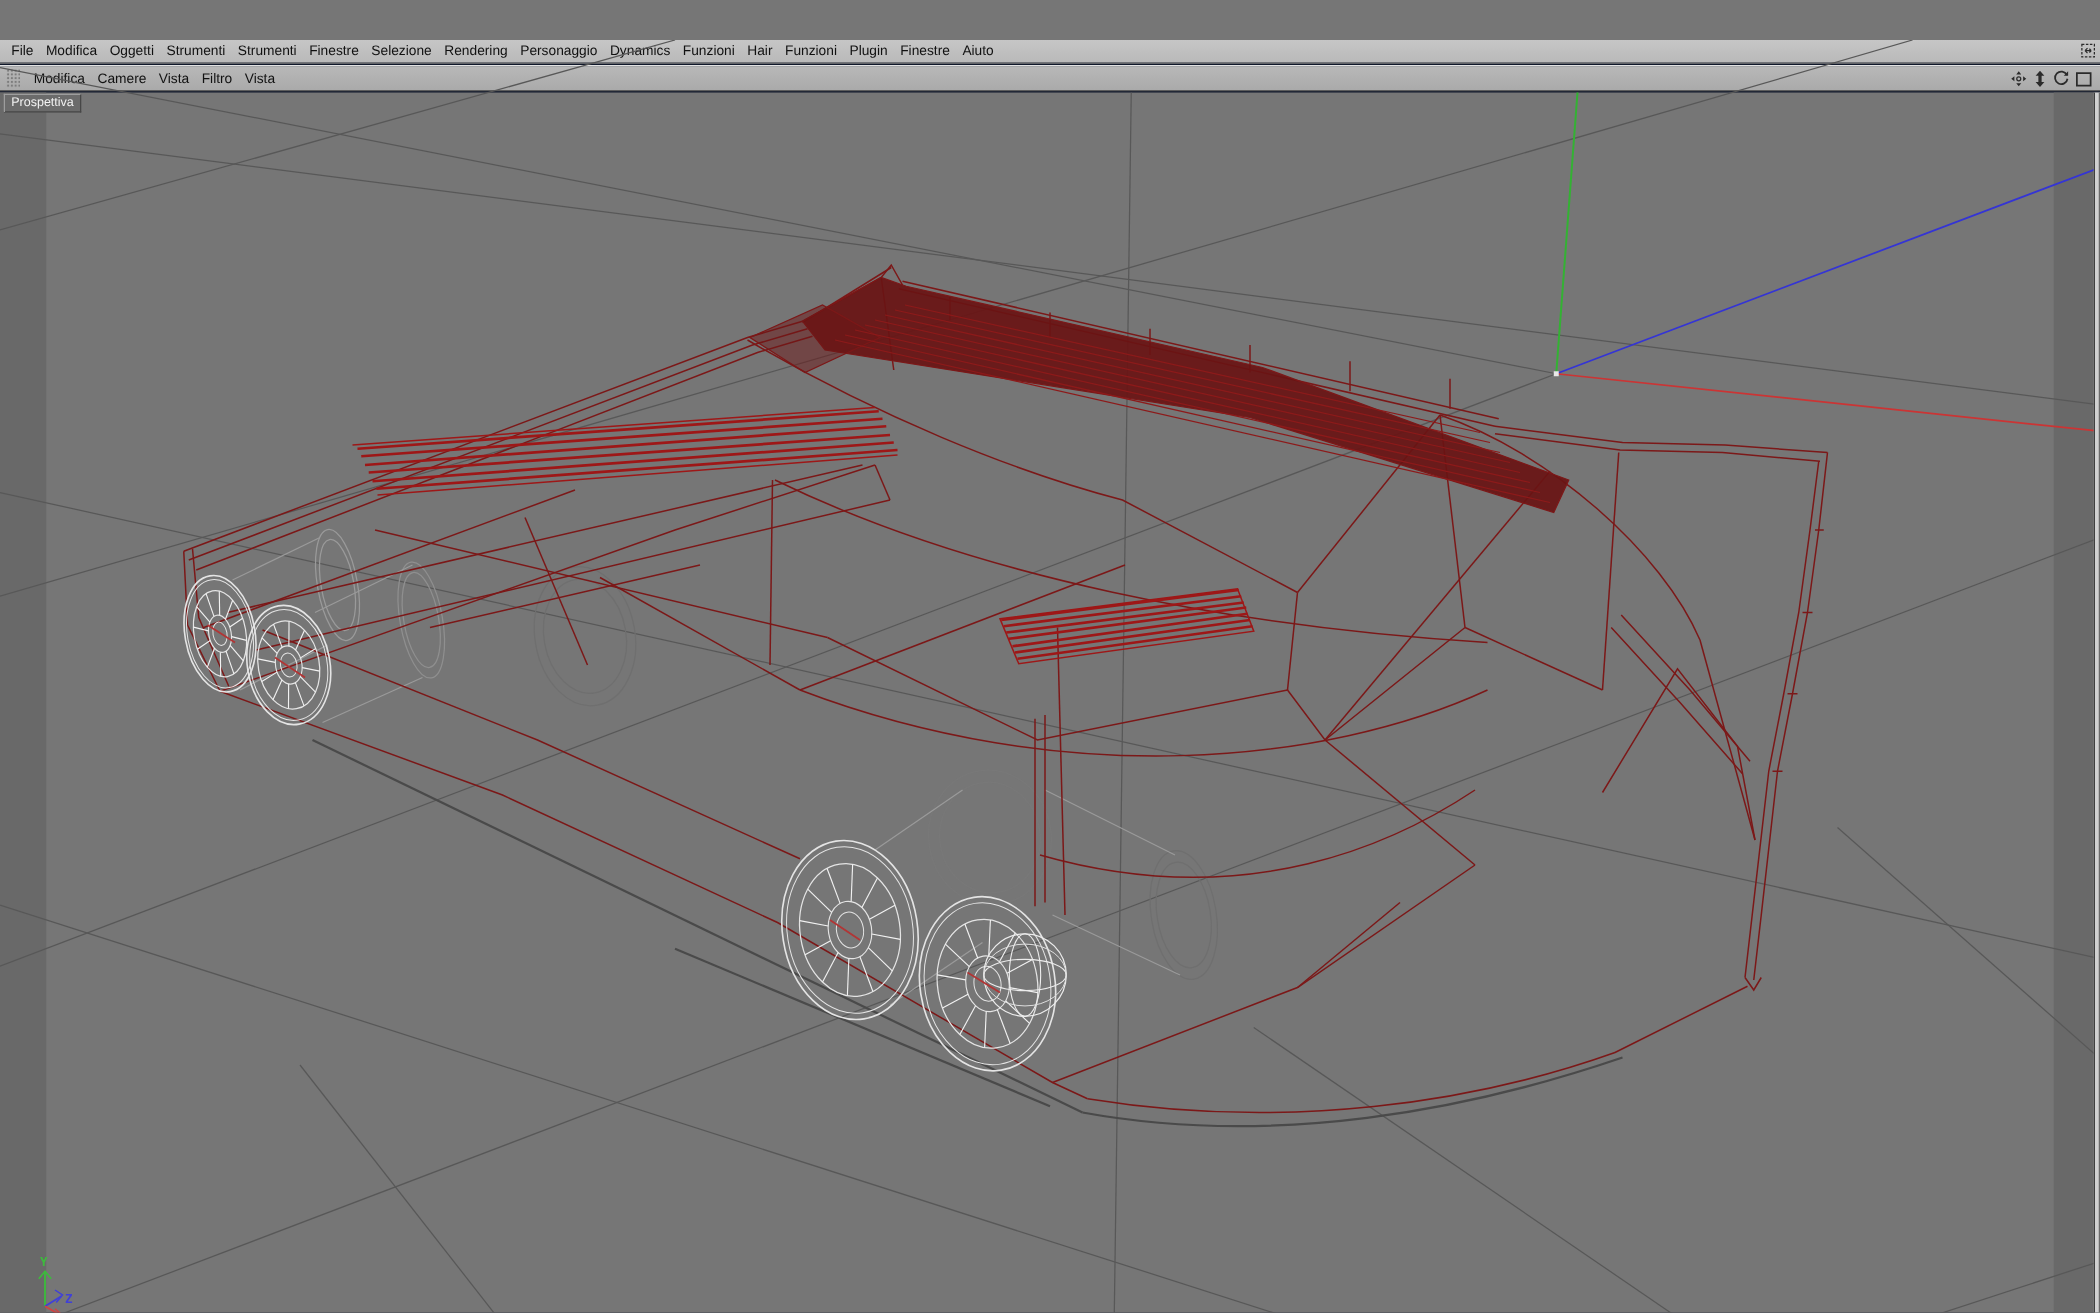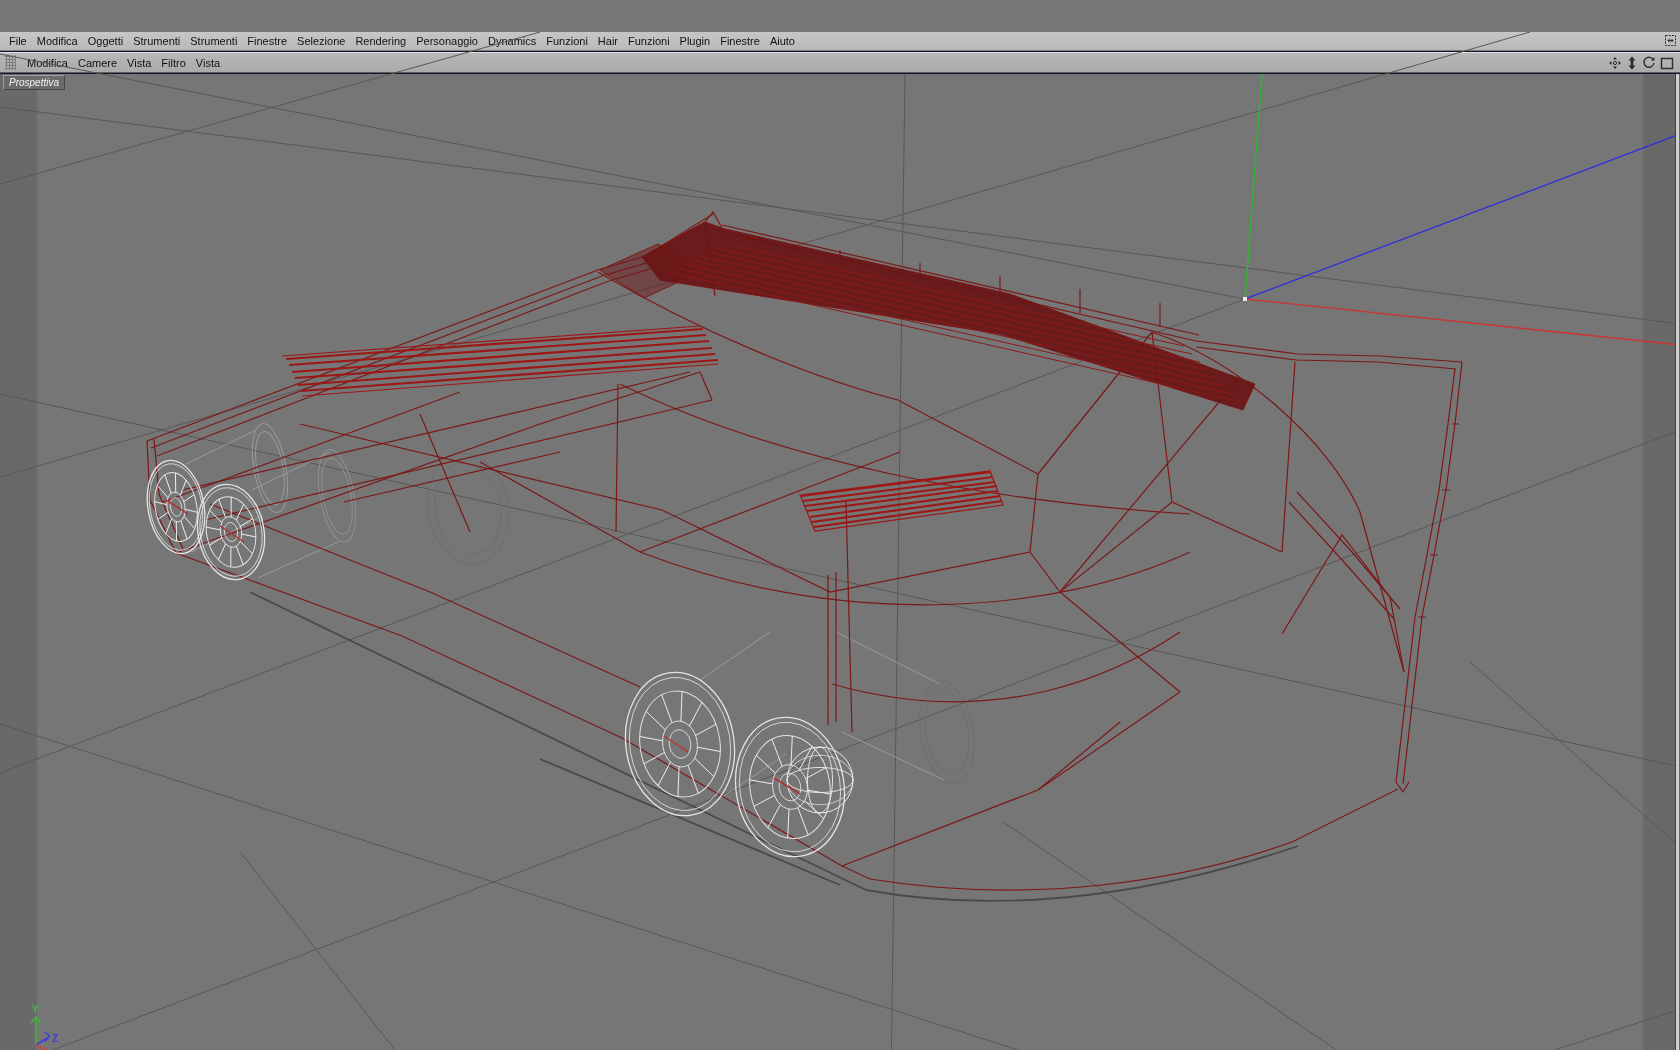--- a/index.html
+++ b/index.html
@@ -19,21 +19,21 @@
     background-size:3px 3px;background-position:0 0;}
   #viewbar-icons{position:absolute;right:6px;top:3px;display:flex;gap:4px;align-items:center;}
   #menubar-right{position:absolute;right:3px;top:2px;}
   .icon{display:block;}
   
   #viewport{position:absolute;left:0;top:42px;width:1680px;height:1000px;background:#767676;}
   #scene{position:absolute;left:0;top:-42px;}
   #vplabel{position:absolute;left:3px;top:1px;height:13px;line-height:13px;padding:0 5px;
     background:#6b6b6b;color:#f2f2f2;font-size:10px;
     border-top:1px solid #9d9d9d;border-left:1px solid #9d9d9d;
-    border-right:1px solid #474747;border-bottom:1px solid #474747;font-style:italic;}
+    border-right:1px solid #474747;border-bottom:1px solid #474747;}
   
   #border-right{position:absolute;right:0;top:42px;width:5px;height:1008px;background:#d0d0d0;
     border-left:1px solid #3f3f3f;border-right:1px solid #6a6a6a;box-sizing:border-box;}
   #border-bottom{position:absolute;left:0;bottom:0;width:1680px;height:8px;background:#c2c2c2;
     border-top:1px solid #3f3f3f;box-sizing:border-box;}
   #border-bottom .inner{position:absolute;left:0;bottom:0;width:100%;height:3px;background:#828282;}
   svg text{font-family:"DejaVu Sans Mono",monospace;font-weight:bold;}
 </style>
 </head>
 <body>

